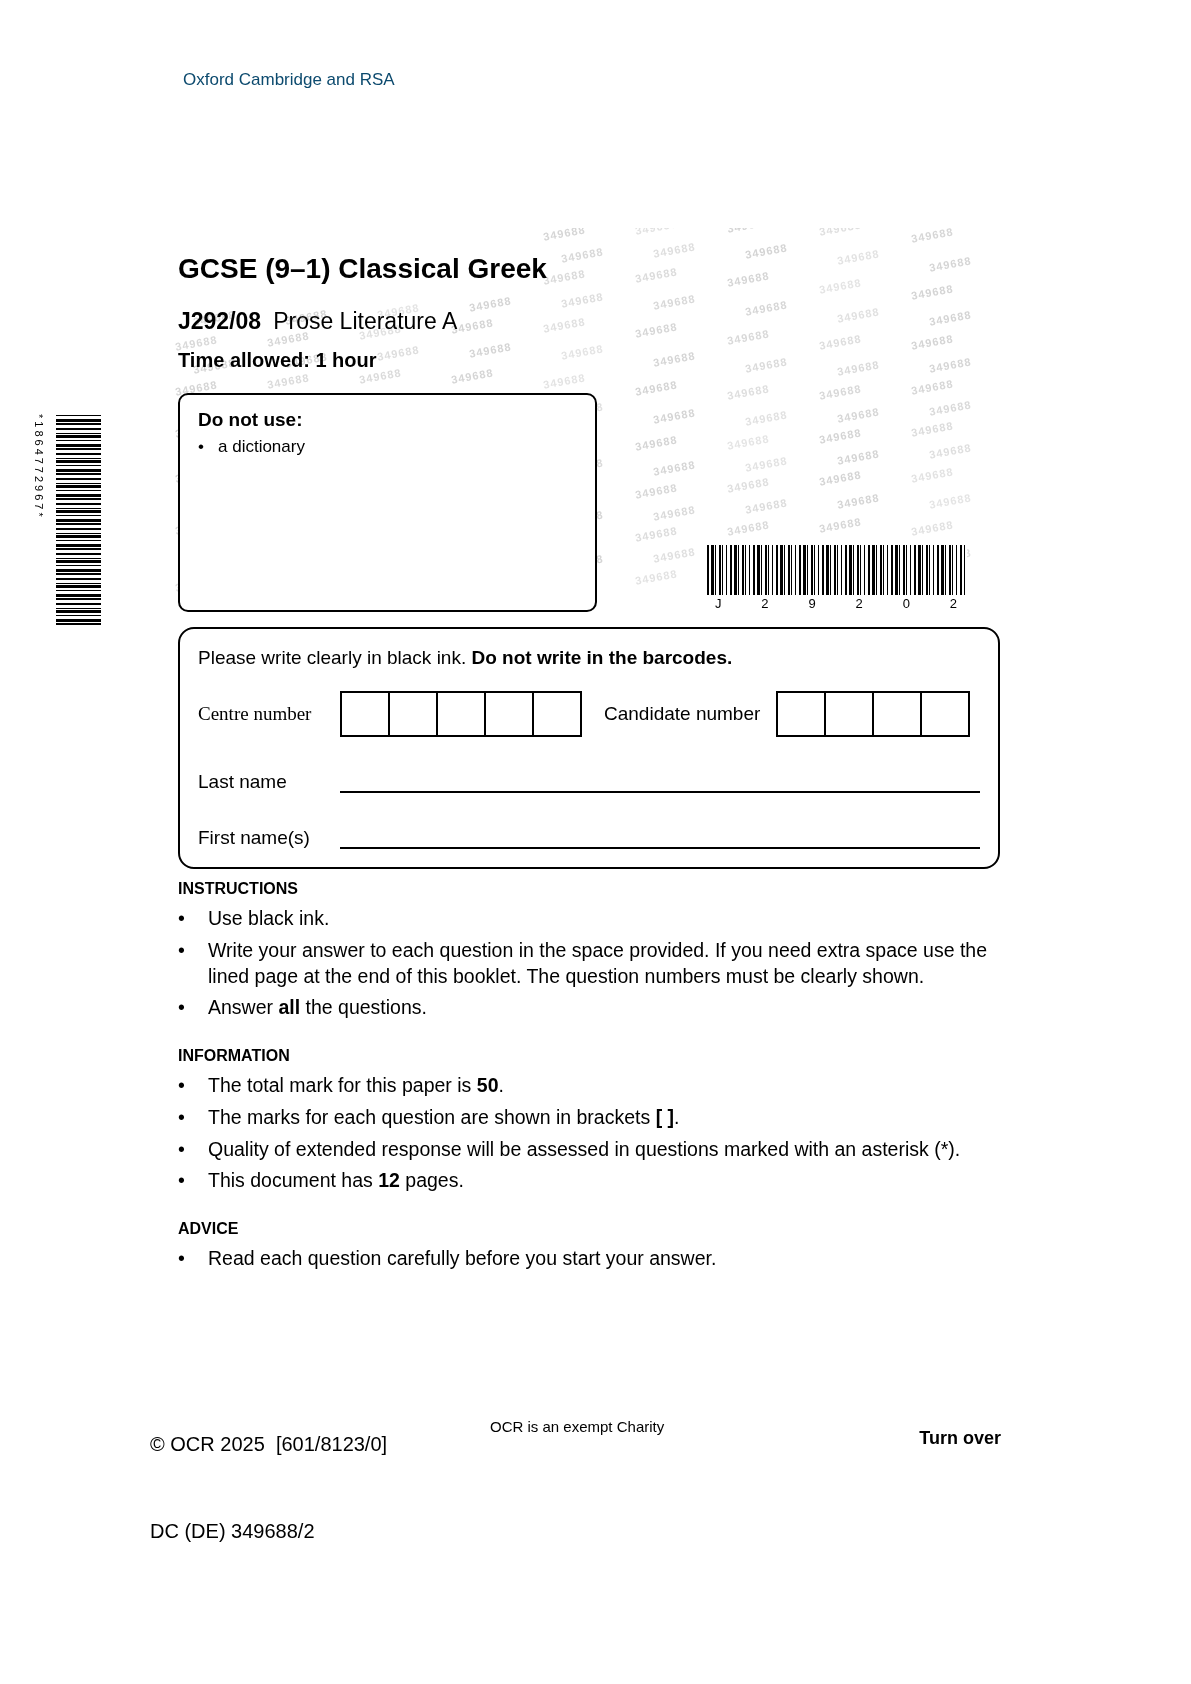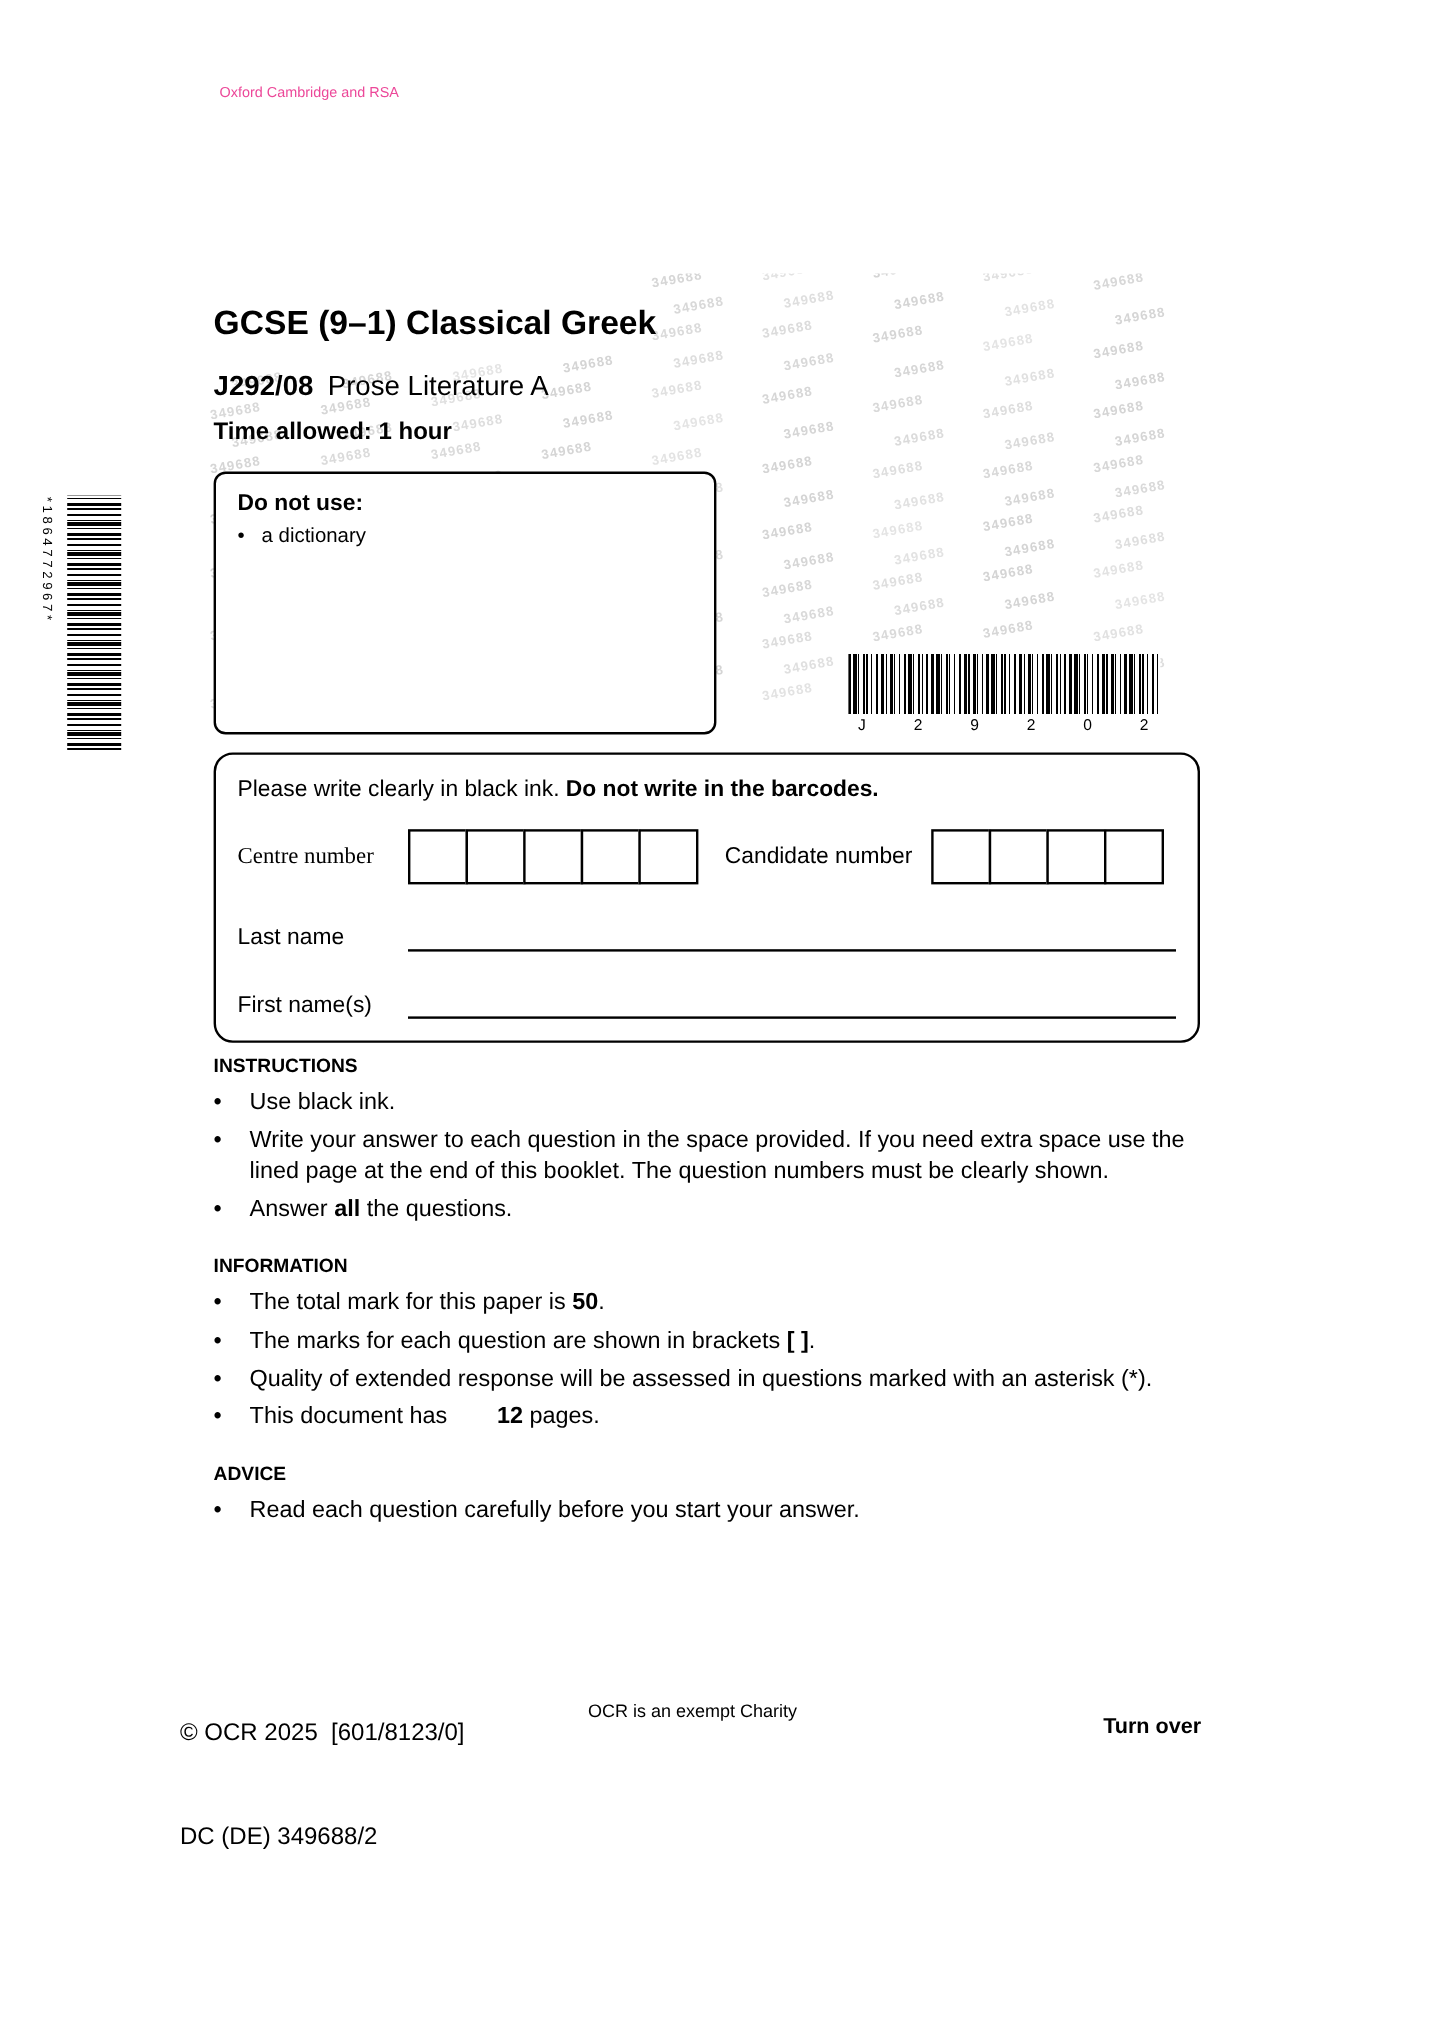--- a/index.html
+++ b/index.html
@@ -37,21 +37,21 @@
   .logo-text {
     font-size: 96px;
     font-weight: 800;
     letter-spacing: -4px;
     line-height: 0.95;
     background: linear-gradient(180deg, #72727c 0%, #3c3c44 45%, #121216 100%);
     -webkit-background-clip: text;
     background-clip: text;
     color: transparent;
   }
-  .logo-tagline { font-size: 12px; color: #ec4899; margin-top: 0px; }
+  .logo-tagline { font-size: 17px; color: #0c4a6e; margin-top: 0px; }
 
   
   .title      { position: absolute; left: 178px; top: 200px; font-size: 34px; font-weight: 700; z-index: 1; }
   .qualification { position: absolute; left: 178px; top: 253px; font-size: 28px; font-weight: 700; z-index: 1; }
   .paper-line { position: absolute; left: 178px; top: 308px; font-size: 23px; z-index: 1; }
   .paper-code { font-weight: 700; margin-right: 12px; }
   .time-allowed { position: absolute; left: 178px; top: 349px; font-size: 20px; font-weight: 700; z-index: 1; }
 
   
   .vbarcode-label {
@@ -360,21 +360,21 @@
           <div class="bullet-row">
             <span class="bullet">•</span>
             <span class="bullet-text"><span>The marks for each question are shown in brackets </span><span style="font-weight: 700;">[ ]</span><span>.</span></span>
           </div>
           <div class="bullet-row">
             <span class="bullet">•</span>
             <span class="bullet-text"><span>Quality of extended response will be assessed in questions marked with an asterisk (*).</span></span>
           </div>
           <div class="bullet-row">
             <span class="bullet">•</span>
-            <span class="bullet-text"><span>This document has </span><span style="font-weight: 700; margin-left: 36px;">12</span><span> pages.</span></span>
+            <span class="bullet-text"><span>This document has </span><span style="font-weight: 700;">12</span><span> pages.</span></span>
           </div>
         </div>
     </div>
     <div class="section">
       <div class="section-heading">ADVICE</div>
       <div class="bullets">
           <div class="bullet-row">
             <span class="bullet">•</span>
             <span class="bullet-text"><span>Read each question carefully before you start your answer.</span></span>
           </div>

